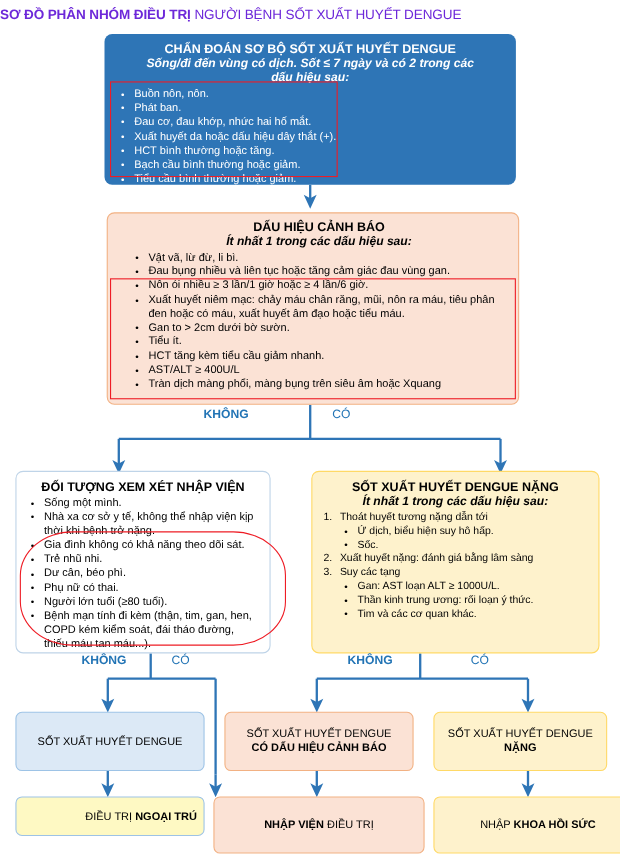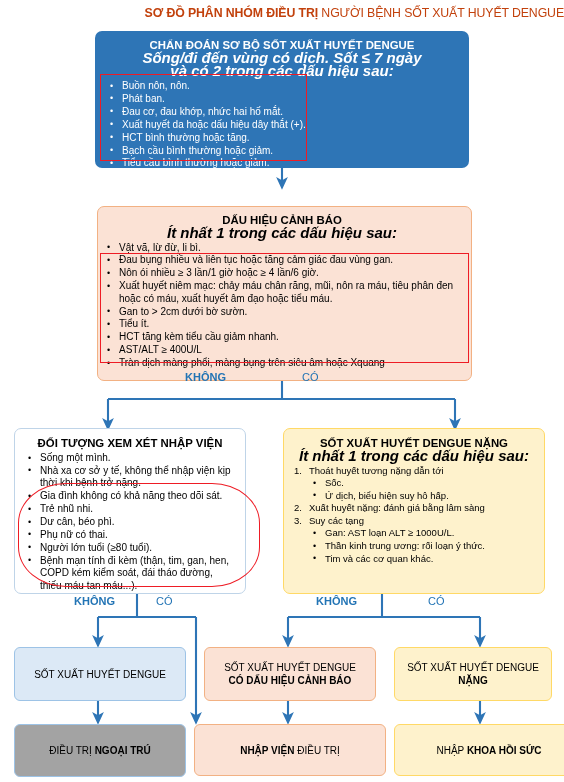--- a/index.html
+++ b/index.html
@@ -19,23 +19,23 @@
     width: 564px;
     height: 782px;
   }
 
   
   .page-title {
     position: absolute;
     left: 0;
     top: 6px;
     width: 564px;
-    text-align: right;
+    text-align: left;
     font-size: 12.3px;
-    color: #c2410c;
+    color: #6d28d9;
     letter-spacing: -0.1px;
     white-space: nowrap;
   }
   .page-title .t-bold { font-weight: bold; }
   .page-title .t-reg  { font-weight: normal; }
 
   
   .node {
     position: absolute;
     border-radius: 7px;
@@ -64,21 +64,21 @@
   .node-title {
     text-align: center;
     font-weight: bold;
     font-size: 11.4px;
     line-height: 14px;
   }
   .node-sub {
     text-align: center;
     font-weight: bold;
     font-style: italic;
-    font-size: 15px;
+    font-size: 11px;
     line-height: 12.5px;
   }
 
   
   ul.blist {
     list-style: none;
     margin: 0;
     padding: 0;
   }
   ul.blist > li {
@@ -227,21 +227,21 @@
       <li>Phát ban.</li>
       <li>Đau cơ, đau khớp, nhức hai hố mắt.</li>
       <li>Xuất huyết da hoặc dấu hiệu dây thắt (+).</li>
       <li>HCT bình thường hoặc tăng.</li>
       <li>Bạch cầu bình thường hoặc giảm.</li>
       <li>Tiểu cầu bình thường hoặc giảm.</li>
     </ul>
   </div>
   <div class="redbox" style="left:100px; top:74px; width:207px; height:87px;"></div>
 
-  <div class="node node-peach" style="left:97px; top:206px; width:375px; height:175px; padding:6px 9px 5px 4px;">
+  <div class="node node-peach" style="left:97px; top:193px; width:375px; height:175px; padding:6px 9px 5px 20px;">
     <div class="node-title">DẤU HIỆU CẢNH BÁO</div>
     <div class="node-sub">Ít nhất 1 trong các dấu hiệu sau:</div>
     <ul class="blist" style="margin-top:2px;">
       <li>Vật vã, lừ đừ, li bì.</li>
       <li>Đau bụng nhiều và liên tục hoặc tăng cảm giác đau vùng gan.</li>
       <li>Nôn ói nhiều ≥ 3 lần/1 giờ hoặc ≥ 4 lần/6 giờ.</li>
       <li>Xuất huyết niêm mạc: chảy máu chân răng, mũi, nôn ra máu, tiêu phân đen hoặc có máu, xuất huyết âm đạo hoặc tiểu máu.</li>
       <li>Gan to &gt; 2cm dưới bờ sườn.</li>
       <li>Tiểu ít.</li>
       <li>HCT tăng kèm tiểu cầu giảm nhanh.</li>
@@ -269,22 +269,22 @@
   </div>
   <div class="redbox redbox-round" style="left:18px; top:483px; width:242px; height:104px;"></div>
 
   <div class="node node-yellow" style="left:283px; top:428px; width:262px; height:166px; padding:7px 8px 5px 8px;">
     <div class="node-title">SỐT XUẤT HUYẾT DENGUE NẶNG</div>
     <div class="node-sub">Ít nhất 1 trong các dấu hiệu sau:</div>
     <ol class="nlist" style="margin-top:2px;">
       <li class="nrow">
         <span>Thoát huyết tương nặng dẫn tới</span>
         <ul class="sublist">
+          <li>Ứ dịch, biểu hiện suy hô hấp.</li>
           <li>Sốc.</li>
-          <li>Ứ dịch, biểu hiện suy hô hấp.</li>
         </ul>
       </li>
       <li class="nrow">
         <span>Xuất huyết nặng: đánh giá bằng lâm sàng</span>
       </li>
       <li class="nrow">
         <span>Suy các tạng</span>
         <ul class="sublist">
           <li>Gan: AST loạn ALT ≥ 1000U/L.</li>
           <li>Thần kinh trung ương: rối loạn ý thức.</li>
@@ -312,21 +312,21 @@
     </div>
   </div>
 
   <div class="result-box" style="left:394px; top:647px; width:158px; height:54px; background:#FEF2CC; border:1.2px solid #FFD966;">
     <div>
       <span>SỐT XUẤT HUYẾT DENGUE</span><br>
       <span class="b">NẶNG</span>
     </div>
   </div>
 
-  <div class="result-box" style="left:14px; top:724px; width:172px; height:53px; background:#a3a3a3; border:1.2px solid #9DC3E6;">
+  <div class="result-box" style="left:14px; top:724px; width:172px; height:36px; background:#fef9c3; border:1.2px solid #9DC3E6;justify-content:flex-end;">
     <div>
       <span>ĐIỀU TRỊ </span><span class="b">NGOẠI TRÚ</span>
     </div>
   </div>
 
   <div class="result-box" style="left:194px; top:724px; width:192px; height:52px; background:#FBE2D5; border:1.2px solid #F2B183;">
     <div>
       <span class="b">NHẬP VIỆN</span><span> ĐIỀU TRỊ</span>
     </div>
   </div>

